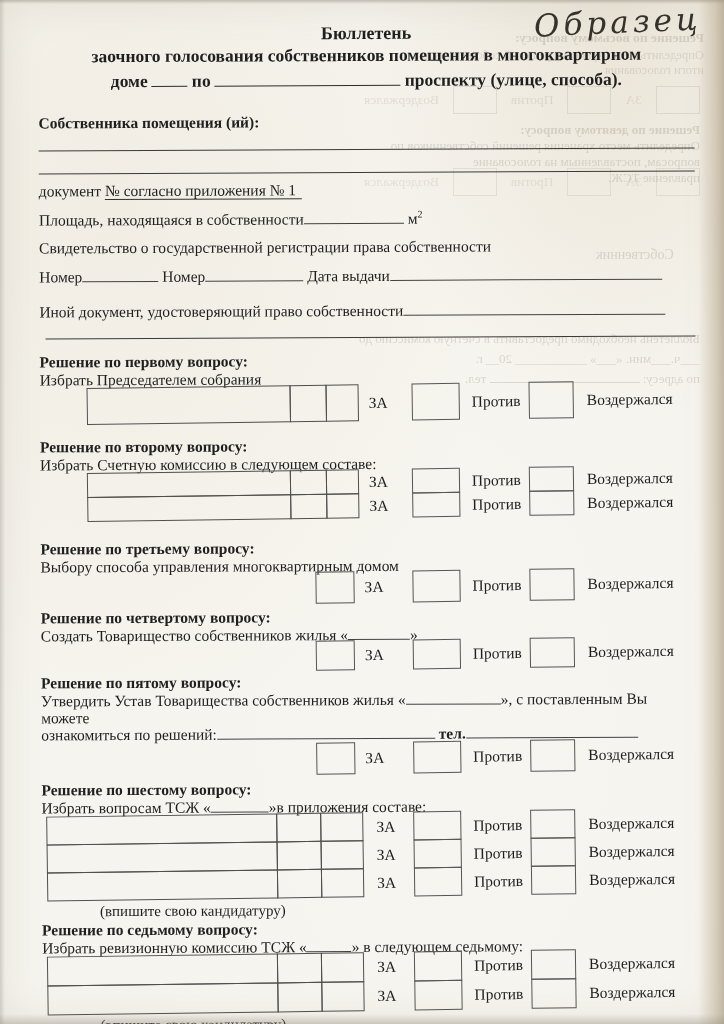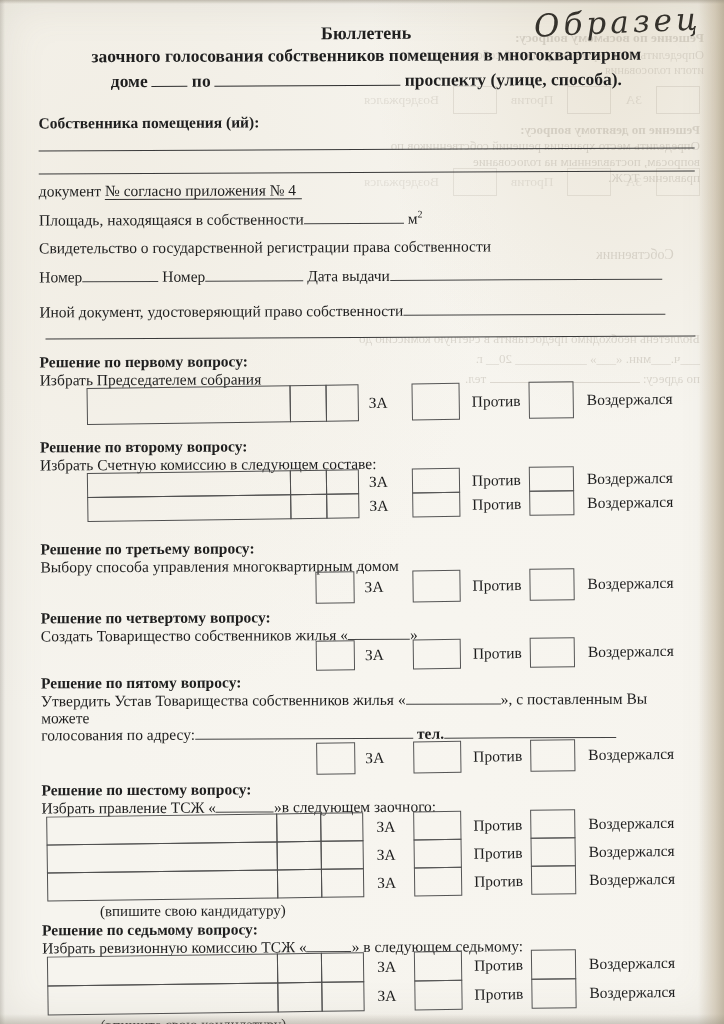--- a/index.html
+++ b/index.html
@@ -155,21 +155,21 @@
     <div class="t2">заочного голосования собственников помещения в многоквартирном</div>
     <div class="t3">
       <span class="w">доме</span><span class="tbl tbl-s"></span><span class="w">по</span><span class="tbl tbl-b"></span><span class="w">проспекту (улице, способа).</span>
     </div>
 
     <div class="owner-label">Собственника помещения (ий):</div>
     <div class="bl-full1"></div>
     <div class="bl-full2"></div>
     <div class="txt apt">
       <span>документ</span>
-      <span class="u">№ согласно приложения № 4</span>
+      <span class="u">№ согласно приложения № 1</span>
     </div>
     <div class="txt area">
       <span>Площадь, находящаяся в собственности</span><span class="bl bl-area"></span>
       <span><span>м</span><sup>2</sup></span>
     </div>
     <div class="txt cert">Свидетельство о государственной регистрации права собственности</div>
     <div class="txt series">
       <span>Номер</span><span class="bl bl-ser1"></span>
       <span>Номер</span><span class="bl bl-ser2"></span>
       <span>Дата выдачи</span><span class="bl bl-ser3"></span>
@@ -262,40 +262,40 @@
         </div>
       </div>
     </div>
 
     <div class="q5">
       <div class="qtitle">Решение по пятому вопросу:</div>
       <div class="qdesc">
         <span>Утвердить Устав Товарищества собственников жилья «</span><span class="bl bl-q5a"></span><span>»,  с поставленным Вы можете</span>
       </div>
       <div class="qdesc">
-        <span>голосования по адресу:</span><span class="bl bl-q5b"></span>
+        <span>ознакомиться по решений:</span><span class="bl bl-q5b"></span>
         <span class="bold">тел.</span><span class="bl bl-q5c"></span>
       </div>
       <div class="tilt">
         <div class="vrow">
           <div class="sp275"></div>
           <div class="vbox vbox-a"></div>
           <div class="vl l-za3">ЗА</div>
           <div class="vbox vbox-b"></div>
           <div class="vl l-pr">Против</div>
           <div class="vbox vbox-c"></div>
           <div class="vl l-vz">Воздержался</div>
         </div>
       </div>
     </div>
 
     <div class="q6">
       <div class="qtitle">Решение по шестому вопросу:</div>
       <div class="qdesc">
-        <span>Избрать правление ТСЖ «</span><span class="bl bl-q6"></span><span>»в следующем заочного:</span>
+        <span>Избрать вопросам ТСЖ «</span><span class="bl bl-q6"></span><span>»в приложения составе:</span>
       </div>
       <div class="tilt">
         <div class="vrow">
           <div class="ntable nt-b">
             <div class="ncell nc-wide"></div>
             <div class="ncell nc-s1"></div>
             <div class="ncell nc-s2"></div>
           </div>
           <div class="vl l-za2">ЗА</div>
           <div class="vbox vbox-b"></div>

